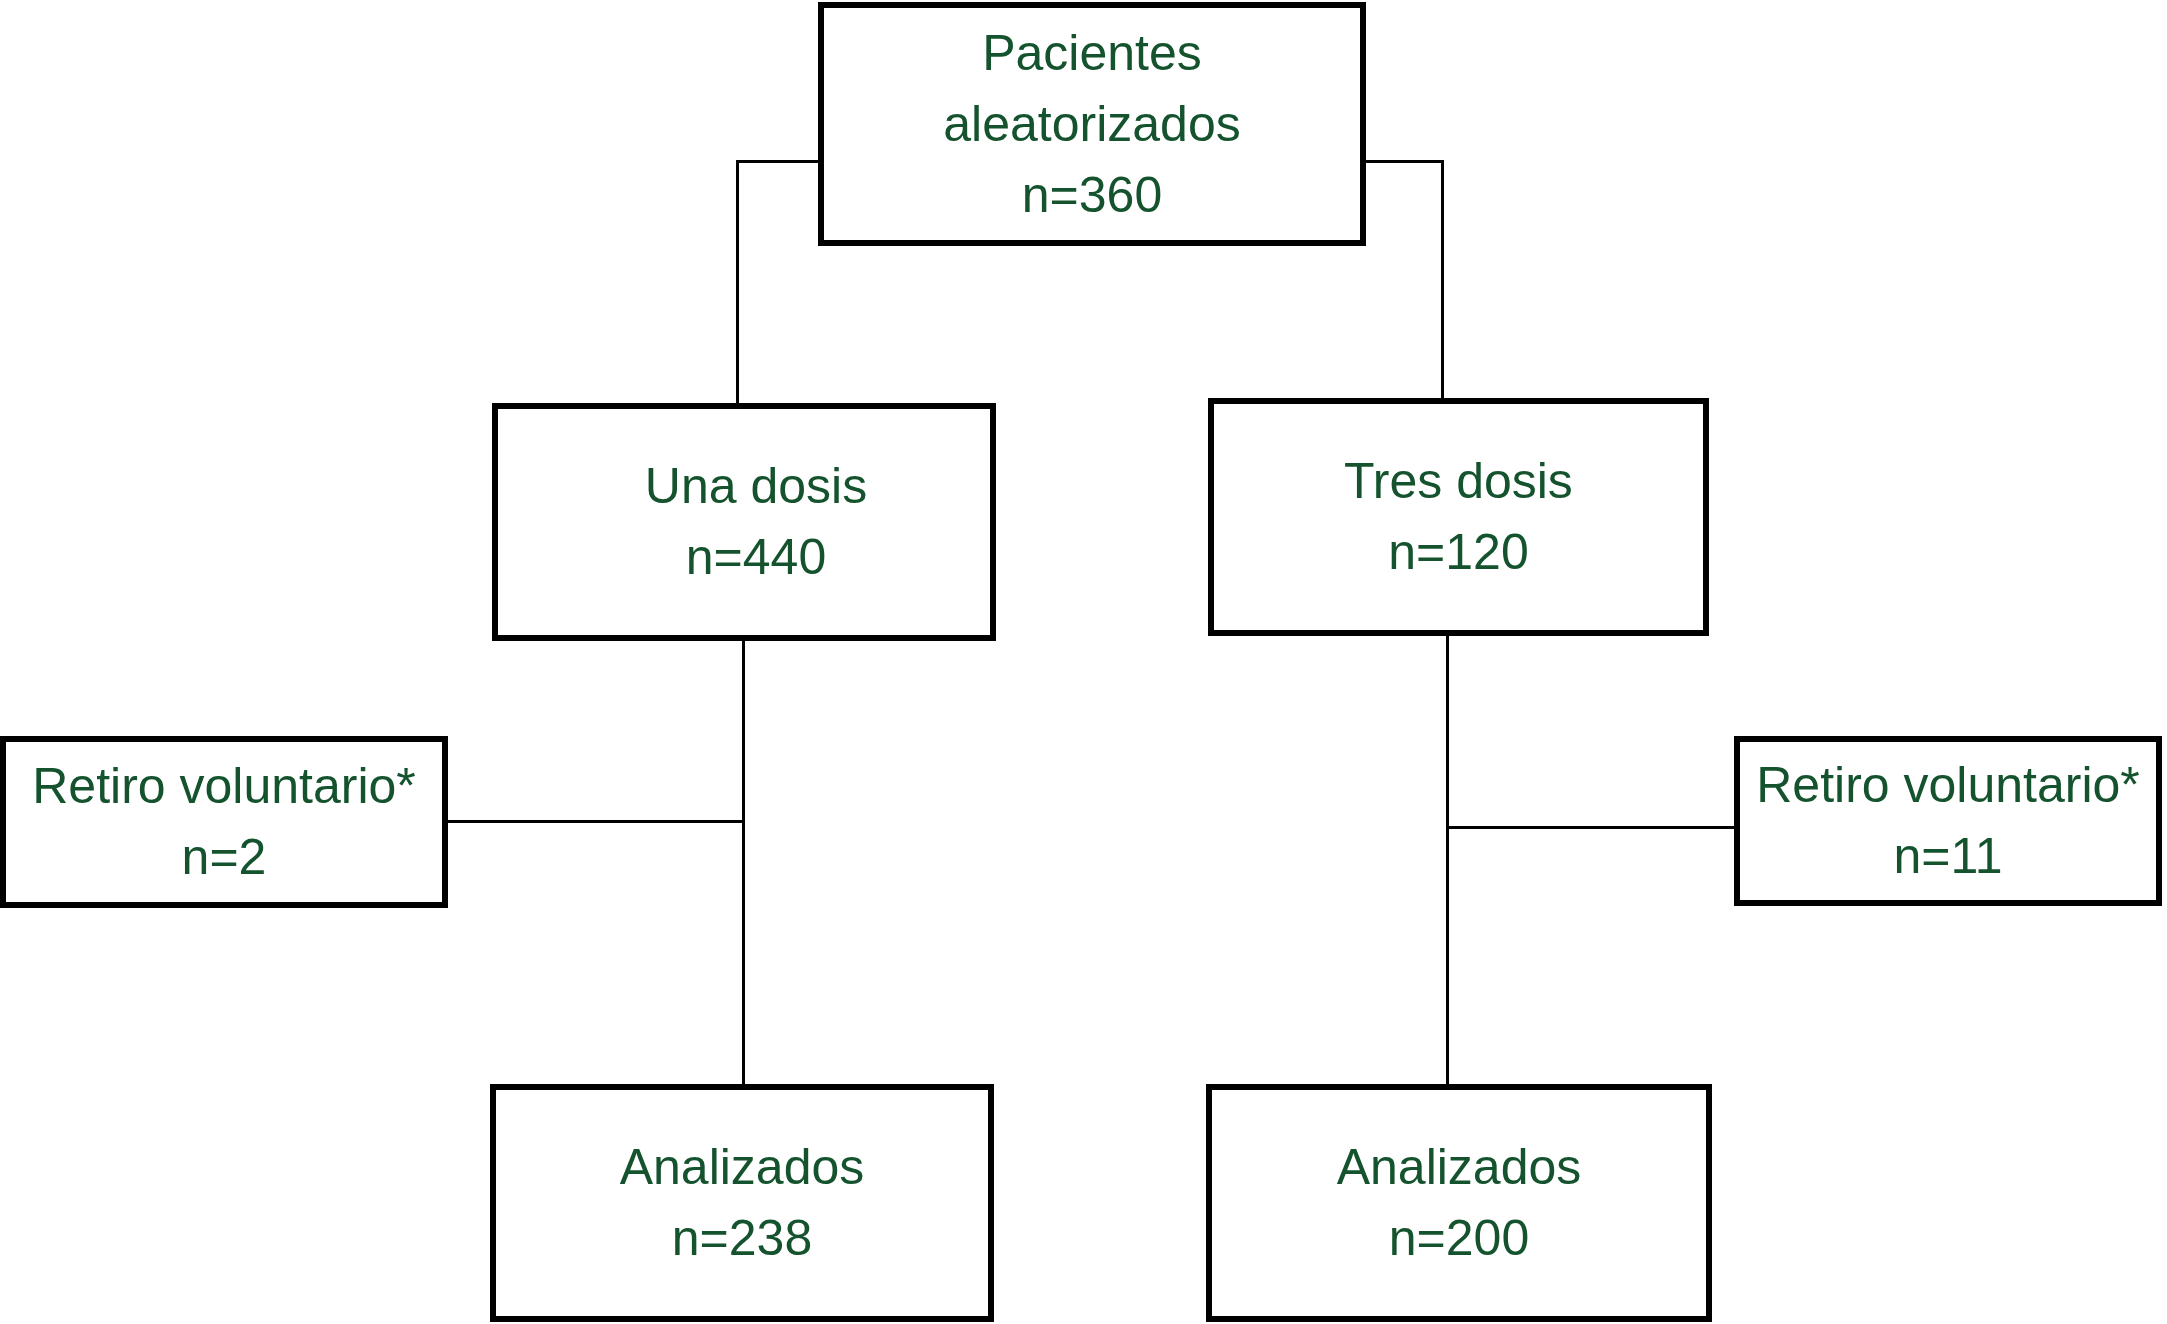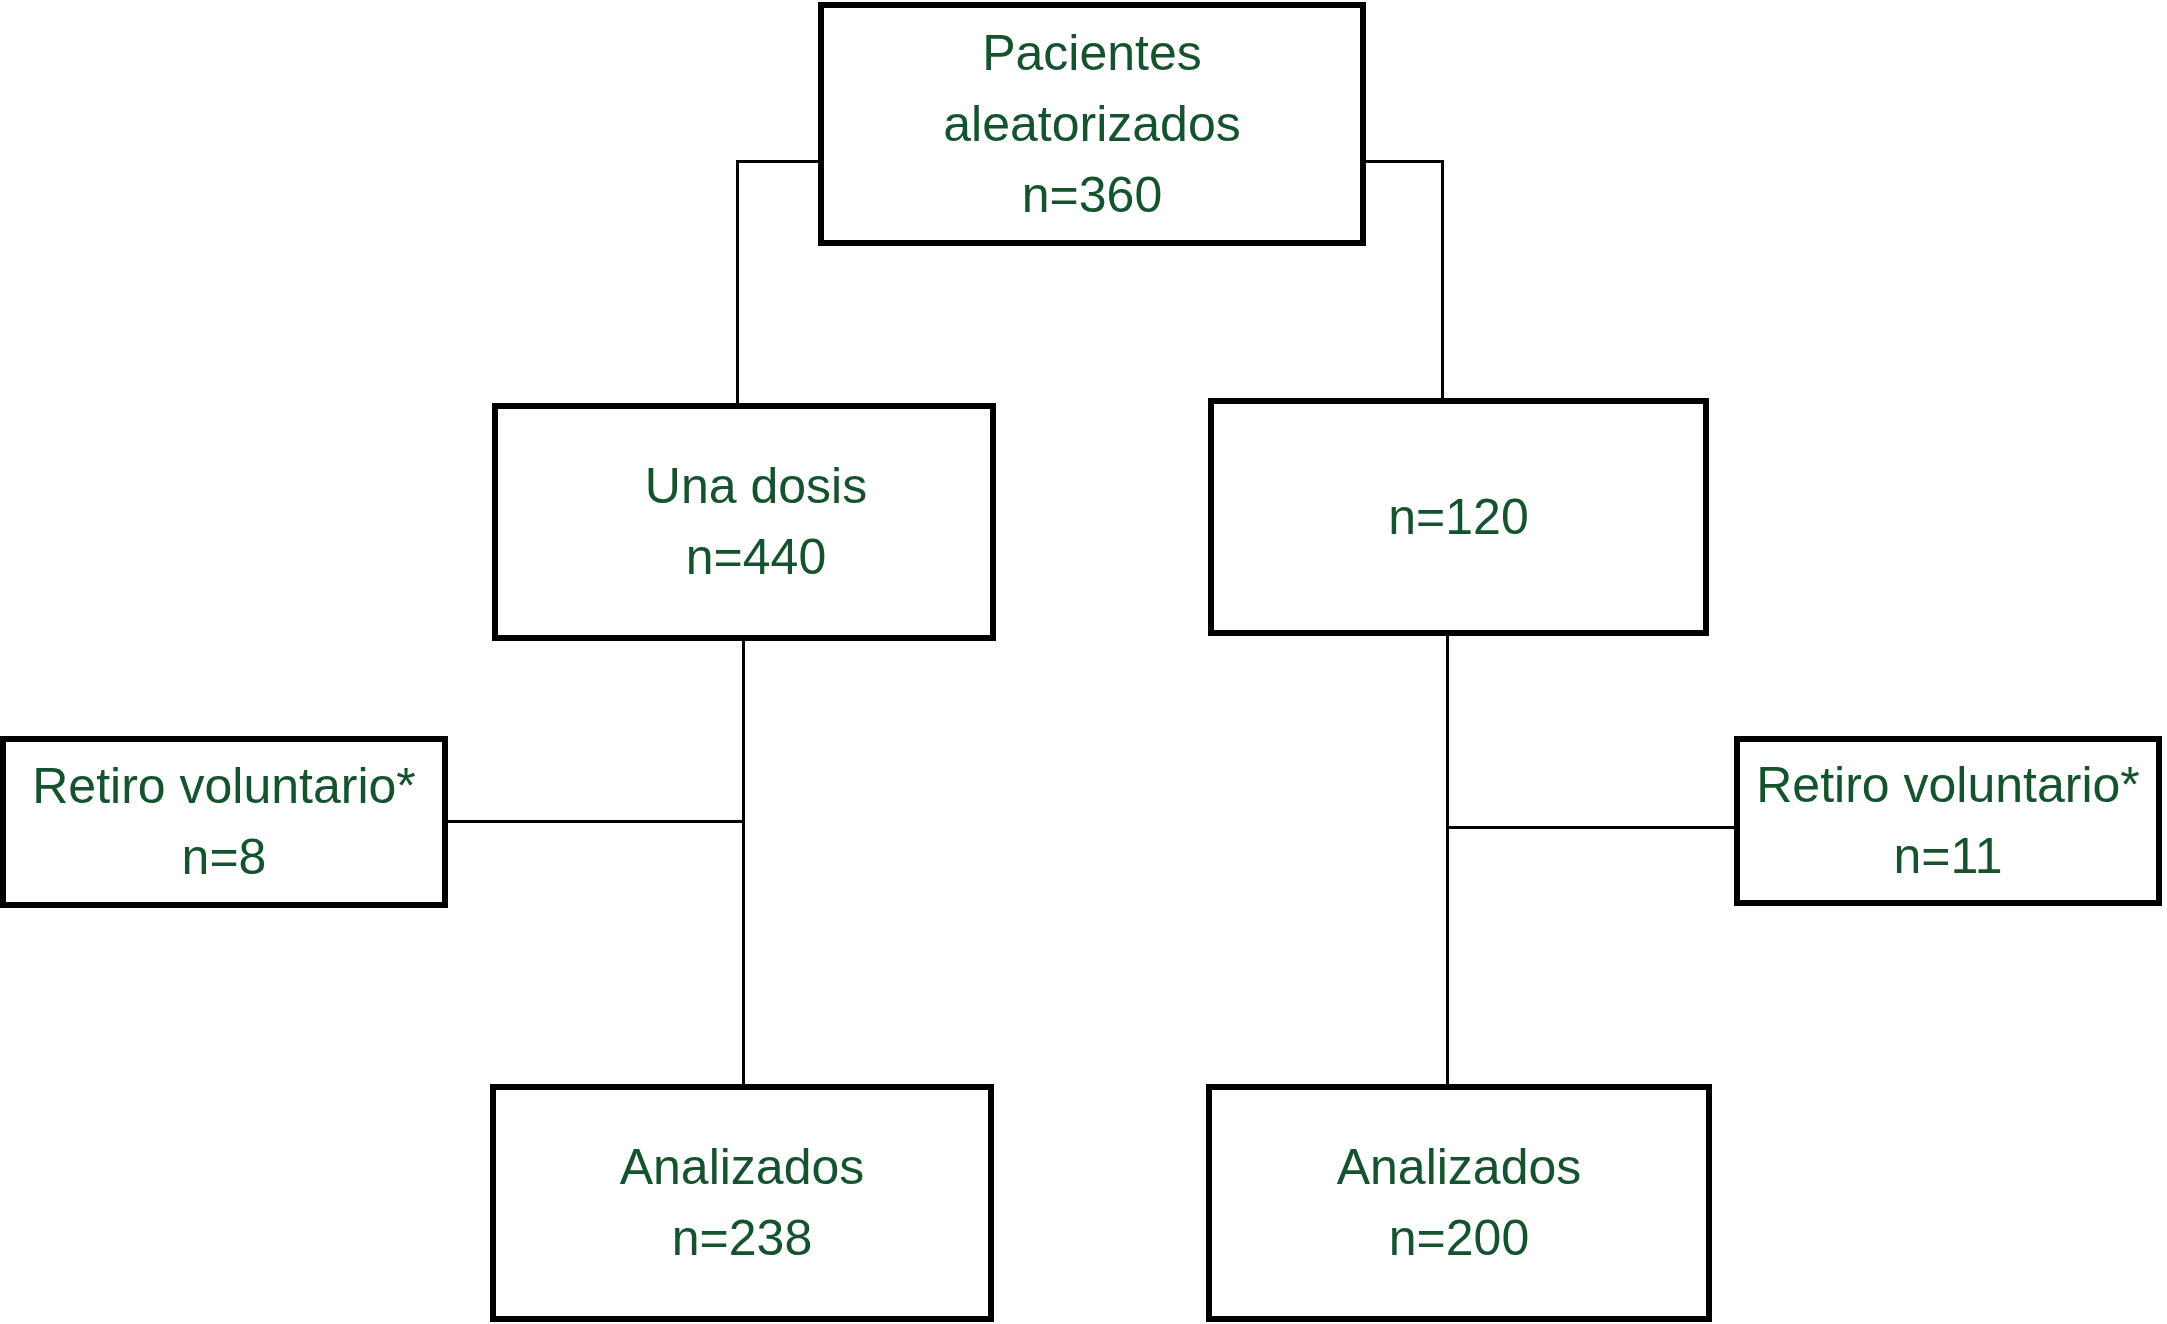--- a/index.html
+++ b/index.html
@@ -64,26 +64,27 @@
     <span class="label">Pacientes aleatorizados</span>
     <span class="count">n=360</span>
   </div>
 
   <div class="node" style="left:492px; top:403px; width:504px; height:238px;padding-left:24px;">
     <span class="label">Una dosis</span>
     <span class="count">n=440</span>
   </div>
 
   <div class="node" style="left:1208px; top:398px; width:501px; height:238px;">
+    <span class="label">Tres dosis</span>
     <span class="count">n=120</span>
   </div>
 
   <div class="node" style="left:0px; top:736px; width:448px; height:172px;">
     <span class="label">Retiro voluntario*</span>
-    <span class="count">n=8</span>
+    <span class="count">n=2</span>
   </div>
 
   <div class="node" style="left:1734px; top:736px; width:428px; height:170px;">
     <span class="label">Retiro voluntario*</span>
     <span class="count">n=11</span>
   </div>
 
   <div class="node" style="left:490px; top:1084px; width:504px; height:238px;">
     <span class="label">Analizados</span>
     <span class="count">n=238</span>

